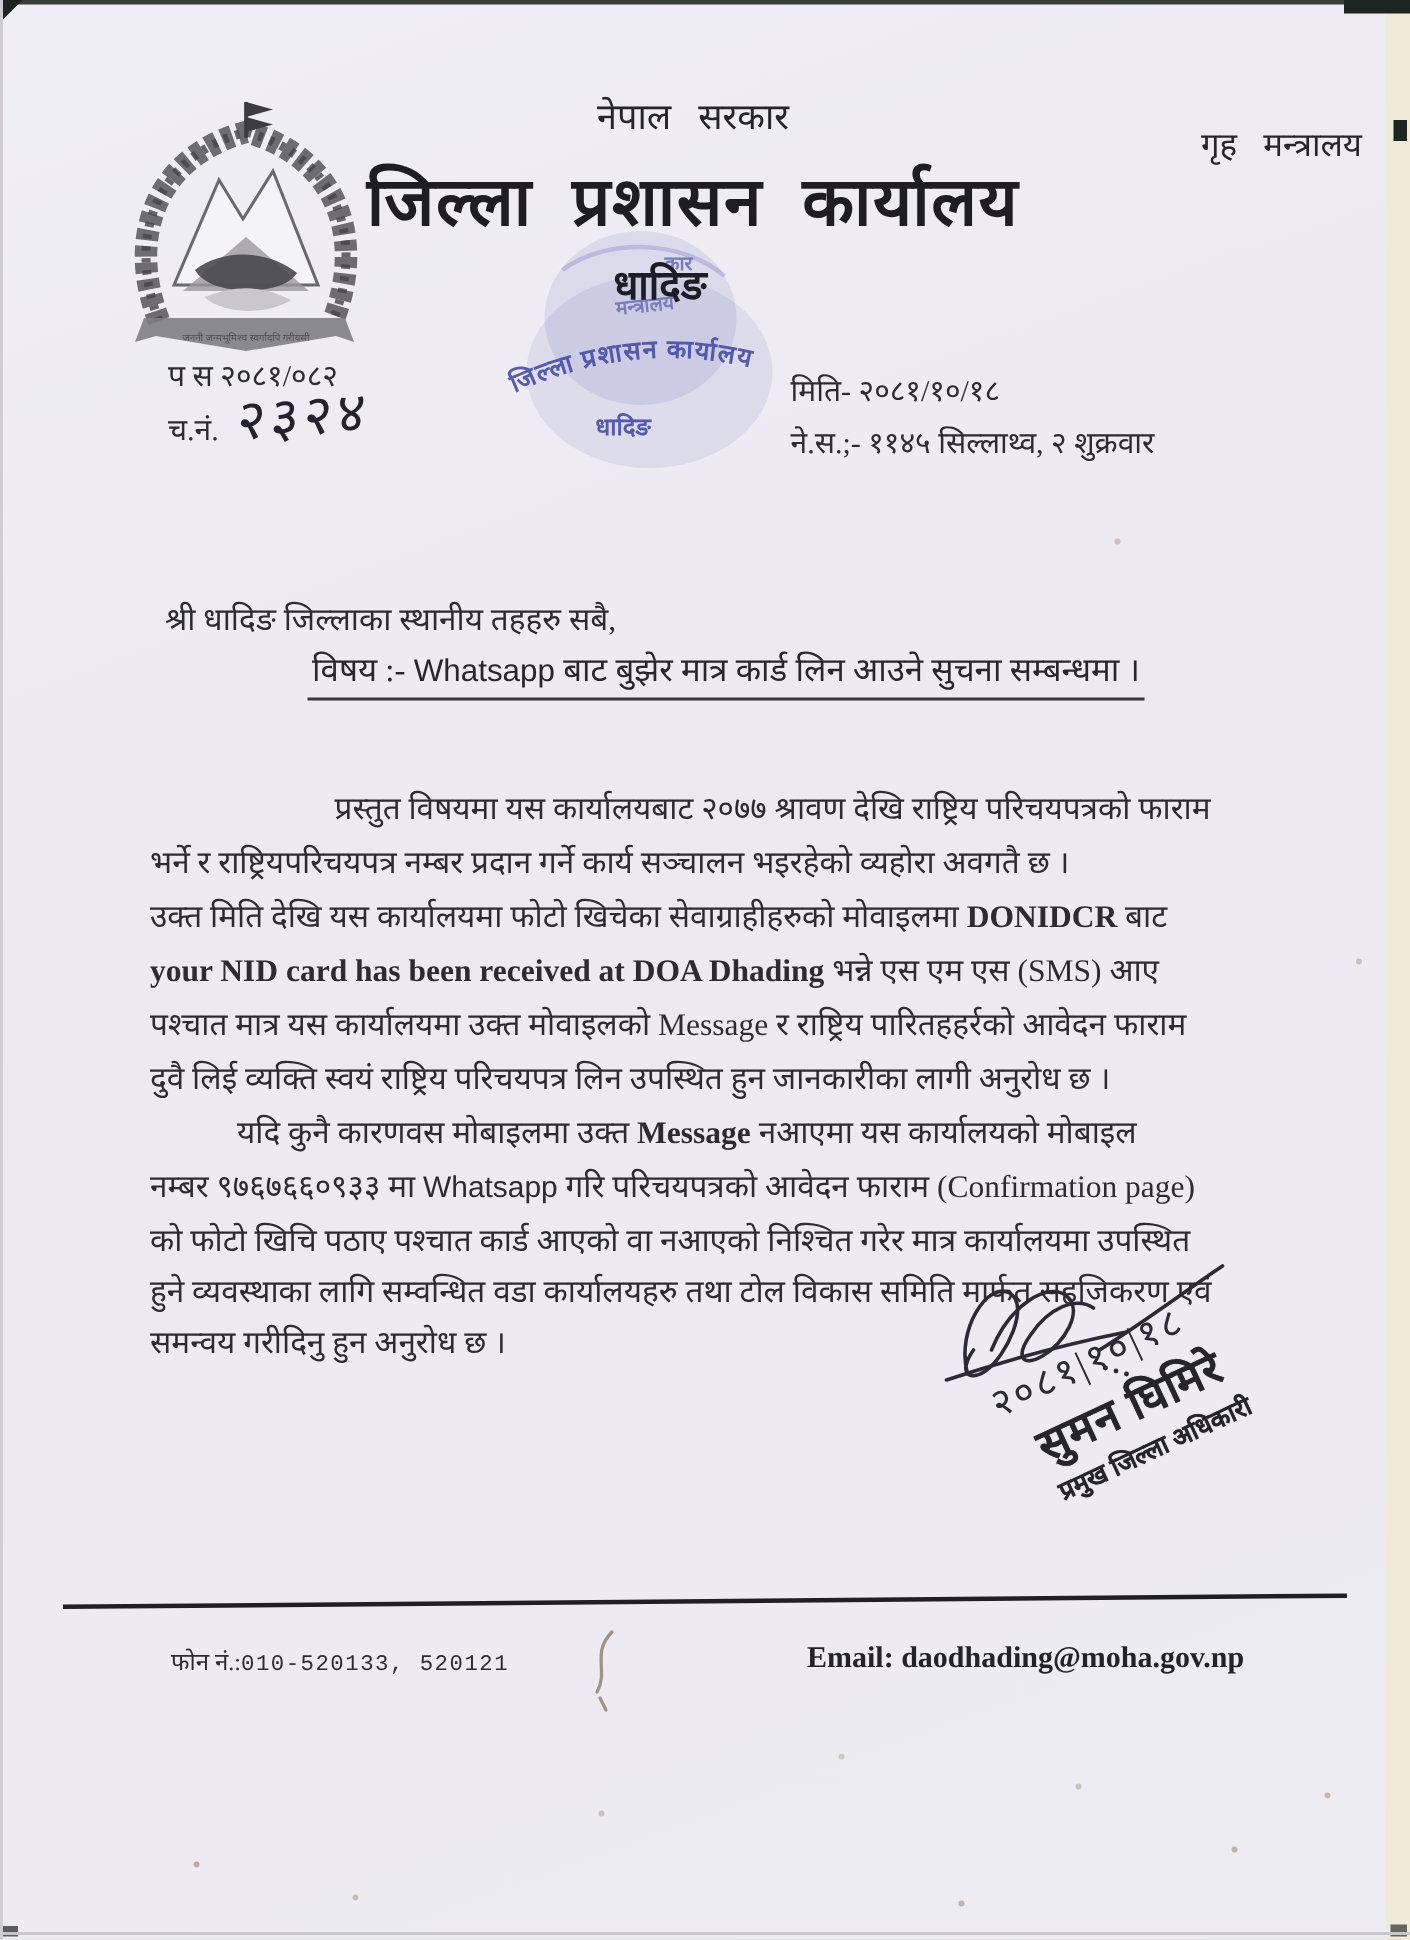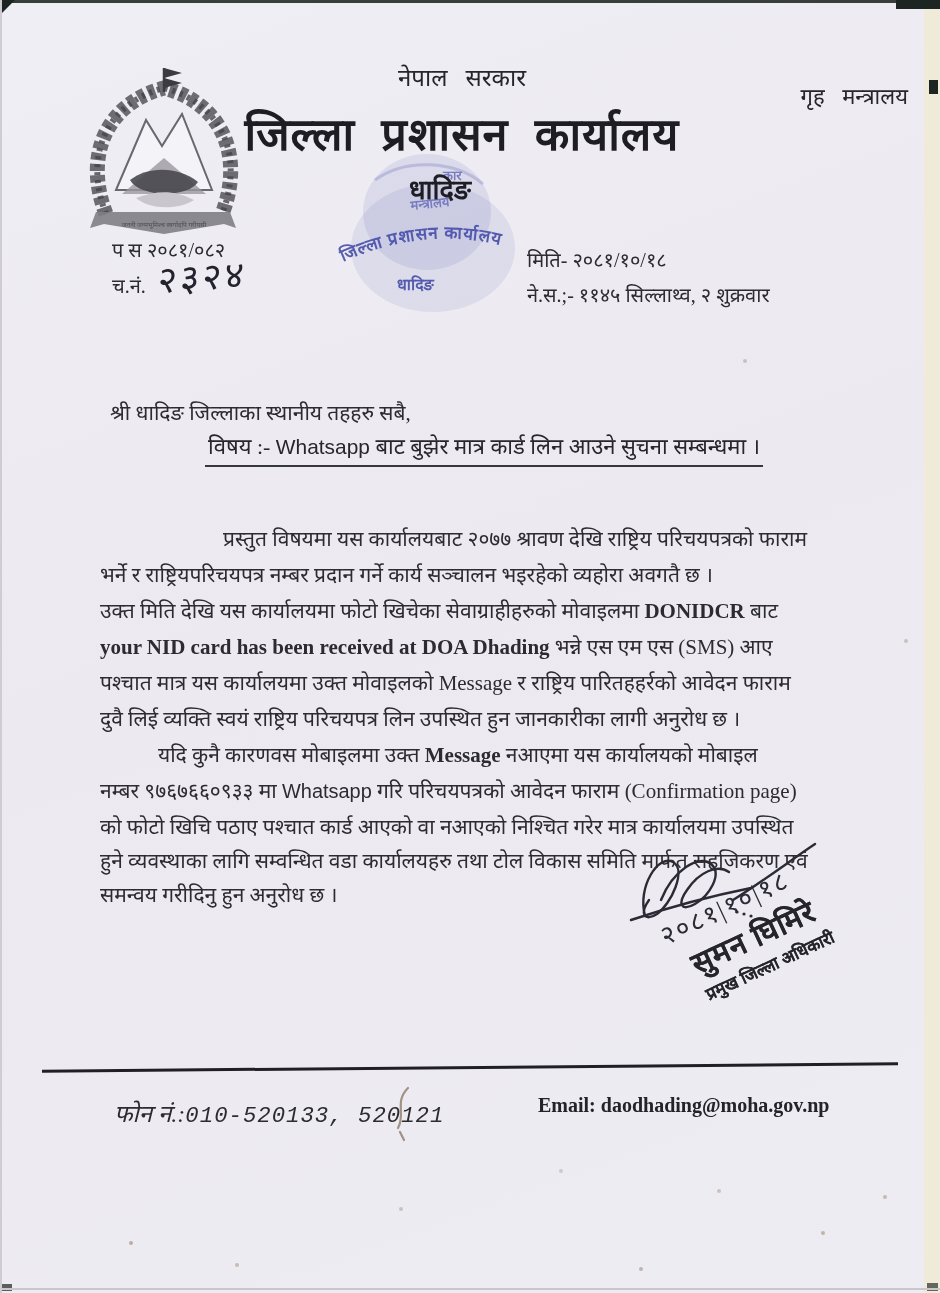--- a/index.html
+++ b/index.html
@@ -69,21 +69,21 @@
   .hand-date{position:absolute;left:654px;top:920px;font-size:26px;color:#2b2a35;
              transform:rotate(-25deg);transform-origin:0 0;letter-spacing:2px;z-index:3;}
   .name-stamp{position:absolute;left:684px;top:946px;transform:rotate(-25deg);transform-origin:0 0;
               color:#26252c;z-index:2;text-shadow:0 0 .5px #44434a;}
   .name-stamp .nm{font-size:30px;font-weight:700;letter-spacing:1px;white-space:nowrap;}
   .name-stamp .tt{font-size:17px;font-weight:700;margin-top:1px;white-space:nowrap;}
 
   .footer-rule{position:absolute;left:42px;top:1066px;width:856px;height:3px;background:#1f1f24;
                transform:rotate(-0.5deg);}
   .footer-squiggle{position:absolute;left:386px;top:1084px;z-index:2;}
-  .footer-phone{position:absolute;left:114px;top:1096px;font-size:24px;color:#2c2b31;font-style:italic;}
+  .footer-phone{position:absolute;left:114px;top:1096px;font-size:16px;color:#2c2b31;}
   .footer-email{position:absolute;left:538px;top:1094px;font-size:20px;font-weight:700;color:#242329;}
 </style>
 </head>
 <body>
 
 <div class="scan">
   <div class="paper">
 
     <svg class="emblem" width="172" height="196" viewBox="0 0 172 196">
       <path d="M28,152 C6,96 26,42 86,26 C146,42 166,96 144,152" fill="none" stroke="#56555b" stroke-width="15" stroke-dasharray="7 4" opacity="0.85"></path>

